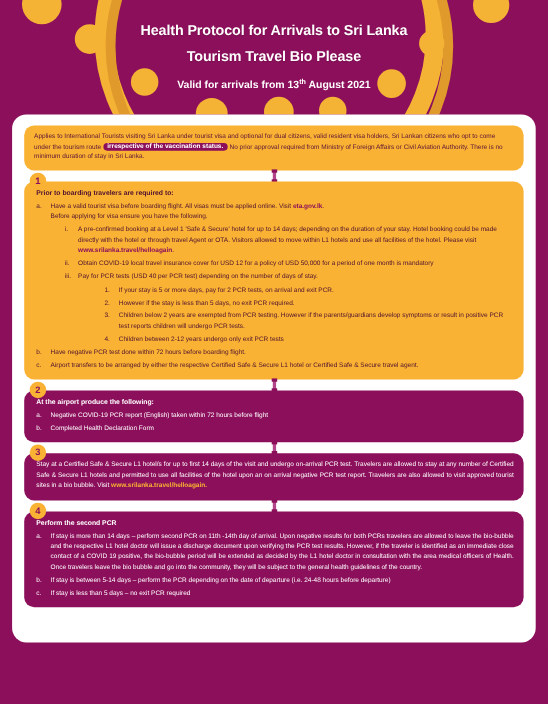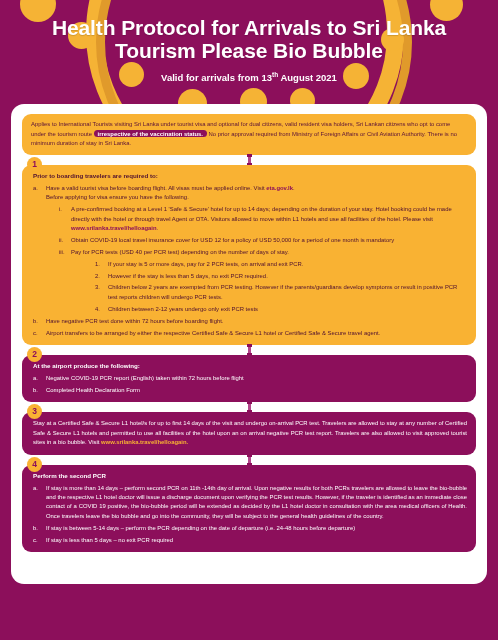--- a/index.html
+++ b/index.html
@@ -36,21 +36,21 @@
     border: 9px solid #E09A2B;
     background: transparent;
   }
   .header-text {
     position: absolute; left: 0; top: 16px; width: 498px;
     text-align: center;
     z-index: 6;
   }
   .title {
     color: #ffffff;
-    font-size: 21px;
+    font-size: 13px;
     font-weight: bold;
     line-height: 23px;
     letter-spacing: -0.1px;
     text-shadow: 0 1px 1px rgba(0,0,0,.15);
   }
   .subtitle {
     color: #ffffff;
     font-size: 9.5px;
     font-weight: bold;
     margin-top: 9px;
@@ -182,21 +182,21 @@
     <div class="deco" style="left:119px; top:62px;  width:25px; height:25px;"></div>
     <div class="deco" style="left:178px; top:89px;  width:29px; height:29px;"></div>
     <div class="deco" style="left:240px; top:88px;  width:27px; height:27px;"></div>
     <div class="deco" style="left:290px; top:88px;  width:25px; height:25px;"></div>
     <div class="deco" style="left:343px; top:63px;  width:26px; height:26px;"></div>
     <div class="deco" style="left:381px; top:28px;  width:23px; height:23px;"></div>
     <div class="deco" style="left:430px; top:-12px; width:33px; height:33px;"></div>
 
     <div class="header-text">
       <div class="title">Health Protocol for Arrivals to Sri Lanka</div>
-      <div class="title">Tourism Please Bio Bubble</div>
+      <div class="title">Tourism Travel Bio Please</div>
       <div class="subtitle"><span>Valid for arrivals from 13</span><sup>th</sup><span> August 2021</span></div>
     </div>
   </div>
 
   <div class="card">
 
     <div class="block amber" style="padding:6px 9px;">
       <div class="intro"><span>Applies to International Tourists visiting Sri Lanka under tourist visa and optional for dual citizens, valid resident visa holders, Sri Lankan citizens who opt to come under the tourism route </span><span class="hl">irrespective of the vaccination status.</span><span> No prior approval required from Ministry of Foreign Affairs or Civil Aviation Authority. There is no minimum duration of stay in Sri Lanka.</span></div>
     </div>
 

